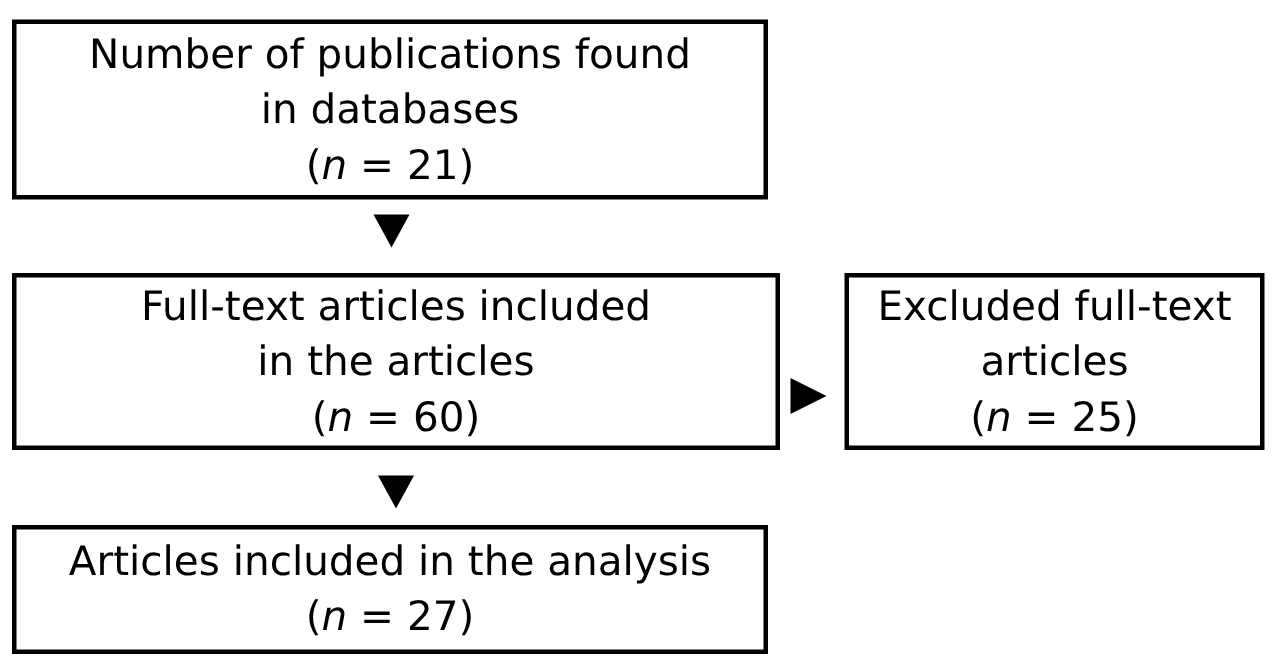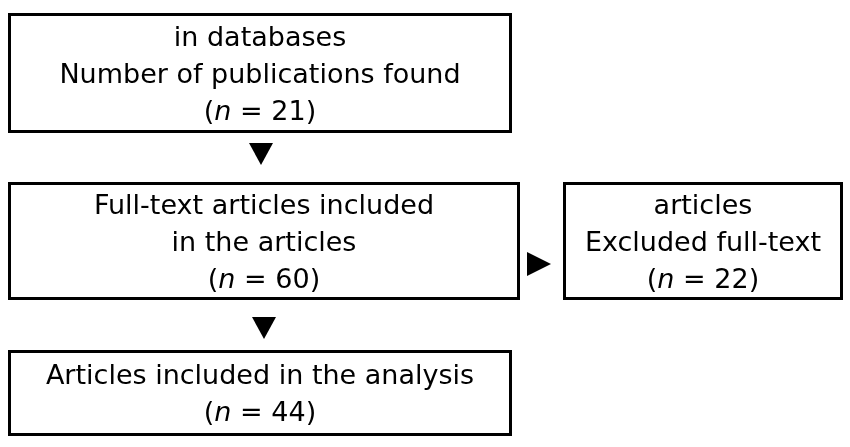--- a/index.html
+++ b/index.html
@@ -83,41 +83,41 @@
     border-bottom: 12px solid transparent;
     border-left: 24px solid #000000;
   }
 </style>
 </head>
 <body>
 
 <div class="canvas">
 
   <div class="flow-box box-databases">
+    <div>Number of publications found</div>
     <div>in databases</div>
-    <div>Number of publications found</div>
     <div class="count-line"><span>(</span><span class="n-symbol">n</span><span> = 21)</span></div>
   </div>
 
   <div class="arrow-down arrow-down-1"></div>
 
   <div class="flow-box box-fulltext">
     <div>Full-text articles included</div>
     <div>in the articles</div>
     <div class="count-line"><span>(</span><span class="n-symbol">n</span><span> = 60)</span></div>
   </div>
 
   <div class="arrow-right"></div>
 
   <div class="flow-box box-excluded">
+    <div>Excluded full-text</div>
     <div>articles</div>
-    <div>Excluded full-text</div>
-    <div class="count-line"><span>(</span><span class="n-symbol">n</span><span> = 22)</span></div>
+    <div class="count-line"><span>(</span><span class="n-symbol">n</span><span> = 25)</span></div>
   </div>
 
   <div class="arrow-down arrow-down-2"></div>
 
   <div class="flow-box box-final">
     <div>Articles included in the analysis</div>
-    <div class="count-line"><span>(</span><span class="n-symbol">n</span><span> = 44)</span></div>
+    <div class="count-line"><span>(</span><span class="n-symbol">n</span><span> = 27)</span></div>
   </div>
 
 </div>
 
 </body></html>

